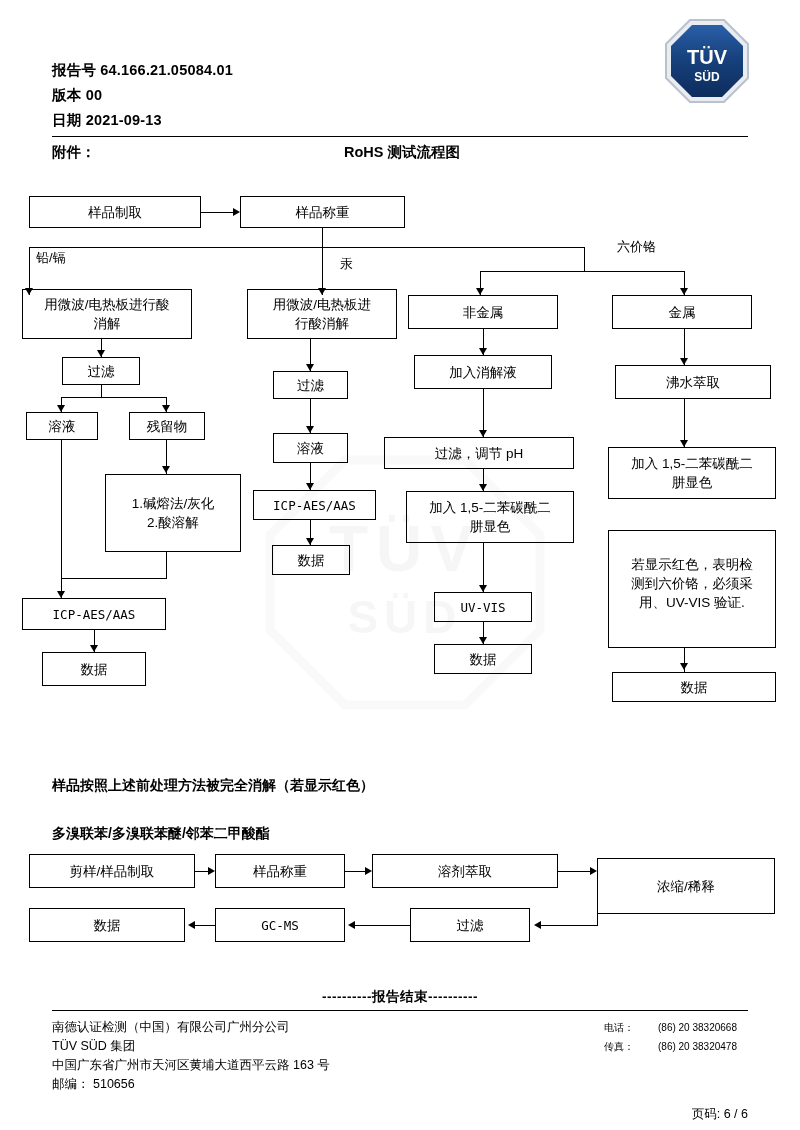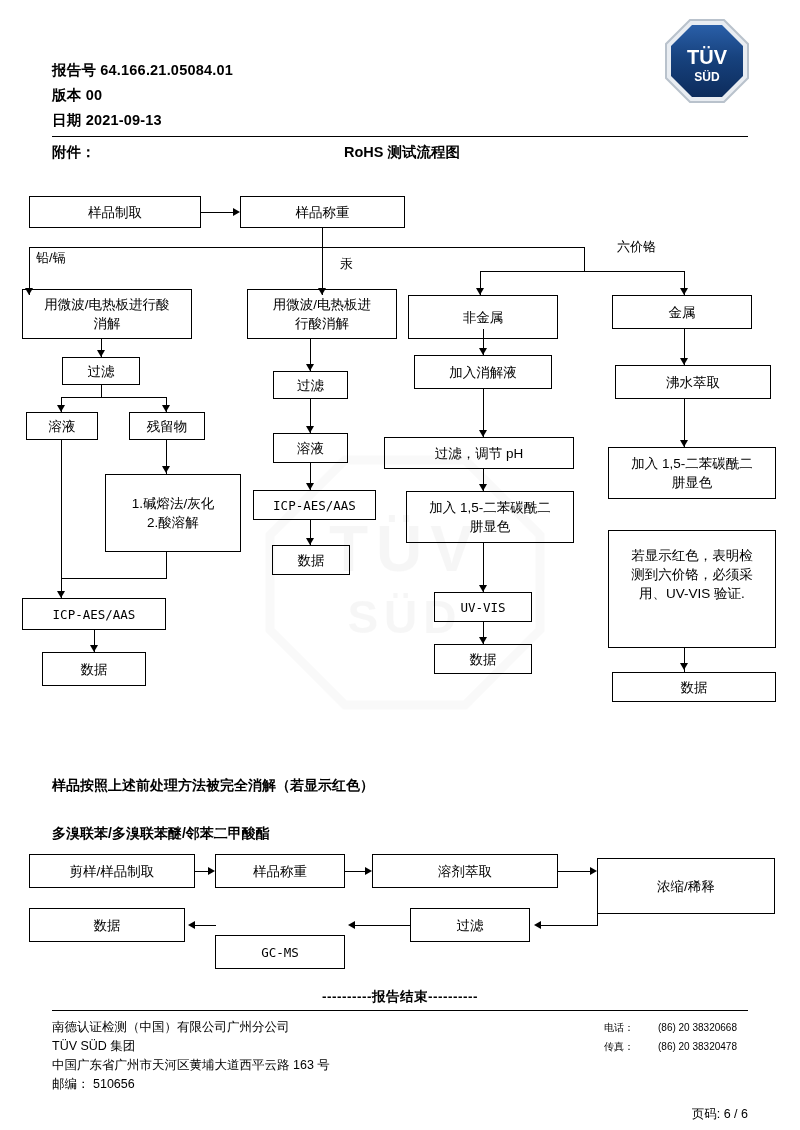--- a/index.html
+++ b/index.html
@@ -271,21 +271,21 @@
   <div class="ln lnv" style="left:310px; top:399px; height:34px;"></div>
   <div class="ar ar-d" style="left:306px; top:426px;"></div>
   <div class="bx" style="left:273px; top:433px; width:75px; height:30px;">溶液</div>
   <div class="ln lnv" style="left:310px; top:463px; height:27px;"></div>
   <div class="ar ar-d" style="left:306px; top:483px;"></div>
   <div class="bx mono" style="left:253px; top:490px; width:123px; height:30px;">ICP-AES/AAS</div>
   <div class="ln lnv" style="left:310px; top:520px; height:25px;"></div>
   <div class="ar ar-d" style="left:306px; top:538px;"></div>
   <div class="bx" style="left:272px; top:545px; width:78px; height:30px;">数据</div>
 
-  <div class="bx" style="left:408px; top:295px; width:150px; height:44px;">非金属</div>
+  <div class="bx" style="left:408px; top:295px; width:150px; height:34px;">非金属</div>
   <div class="ln lnv" style="left:483px; top:329px; height:26px;"></div>
   <div class="ar ar-d" style="left:479px; top:348px;"></div>
   <div class="bx" style="left:414px; top:355px; width:138px; height:34px;font-family:Liberation Serif, serif;">加入消解液</div>
   <div class="ln lnv" style="left:483px; top:389px; height:48px;"></div>
   <div class="ar ar-d" style="left:479px; top:430px;"></div>
   <div class="bx" style="left:384px; top:437px; width:190px; height:32px;">过滤，调节 pH</div>
   <div class="ln lnv" style="left:483px; top:469px; height:22px;"></div>
   <div class="ar ar-d" style="left:479px; top:484px;"></div>
   <div class="bx" style="left:406px; top:491px; width:168px; height:52px;">加入 1,5-二苯碳酰二
 肼显色</div>
@@ -297,21 +297,21 @@
   <div class="bx" style="left:434px; top:644px; width:98px; height:30px;">数据</div>
 
   <div class="bx" style="left:612px; top:295px; width:140px; height:34px;">金属</div>
   <div class="ln lnv" style="left:684px; top:329px; height:36px;"></div>
   <div class="ar ar-d" style="left:680px; top:358px;"></div>
   <div class="bx" style="left:615px; top:365px; width:156px; height:34px;">沸水萃取</div>
   <div class="ln lnv" style="left:684px; top:399px; height:48px;"></div>
   <div class="ar ar-d" style="left:680px; top:440px;"></div>
   <div class="bx" style="left:608px; top:447px; width:168px; height:52px;">加入 1,5-二苯碳酰二
 肼显色</div>
-  <div class="bx" style="left:608px; top:530px; width:168px; height:118px; align-items:flex-start; padding-top:15px;">若显示红色，表明检
+  <div class="bx" style="left:608px; top:530px; width:168px; height:118px; align-items:flex-start; padding-top:24px;">若显示红色，表明检
 测到六价铬，必须采
 用、UV-VIS 验证.</div>
   <div class="ln lnv" style="left:684px; top:648px; height:24px;"></div>
   <div class="ar ar-d" style="left:680px; top:663px;"></div>
   <div class="bx" style="left:612px; top:672px; width:164px; height:30px;">数据</div>
 
   <div class="note" style="top:777px;">样品按照上述前处理方法被完全消解（若显示红色）</div>
   <div class="note" style="top:825px;">多溴联苯/多溴联苯醚/邻苯二甲酸酯</div>
 
   <div class="bx" style="left:29px;  top:854px; width:166px; height:34px;">剪样/样品制取</div>
@@ -320,21 +320,21 @@
   <div class="bx" style="left:597px; top:858px; width:178px; height:56px;">浓缩/稀释</div>
 
   <div class="ln lnh" style="left:195px; top:871px; width:13px;"></div>
   <div class="ar ar-r" style="left:208px; top:867px;"></div>
   <div class="ln lnh" style="left:345px; top:871px; width:20px;"></div>
   <div class="ar ar-r" style="left:365px; top:867px;"></div>
   <div class="ln lnh" style="left:558px; top:871px; width:32px;"></div>
   <div class="ar ar-r" style="left:590px; top:867px;"></div>
 
   <div class="bx" style="left:29px;  top:908px; width:156px; height:34px;">数据</div>
-  <div class="bx mono" style="left:215px; top:908px; width:130px; height:34px;margin-top:27px;">GC-MS</div>
+  <div class="bx mono" style="left:215px; top:908px; width:130px; height:34px;">GC-MS</div>
   <div class="bx" style="left:410px; top:908px; width:120px; height:34px;">过滤</div>
 
   <div class="ln lnv" style="left:597px; top:914px; height:11px;"></div>
   <div class="ln lnh" style="left:541px; top:925px; width:57px;"></div>
   <div class="ar ar-l" style="left:534px; top:921px;"></div>
 
   <div class="ln lnh" style="left:355px; top:925px; width:56px;"></div>
   <div class="ar ar-l" style="left:348px; top:921px;"></div>
 
   <div class="ln lnh" style="left:195px; top:925px; width:21px;"></div>

